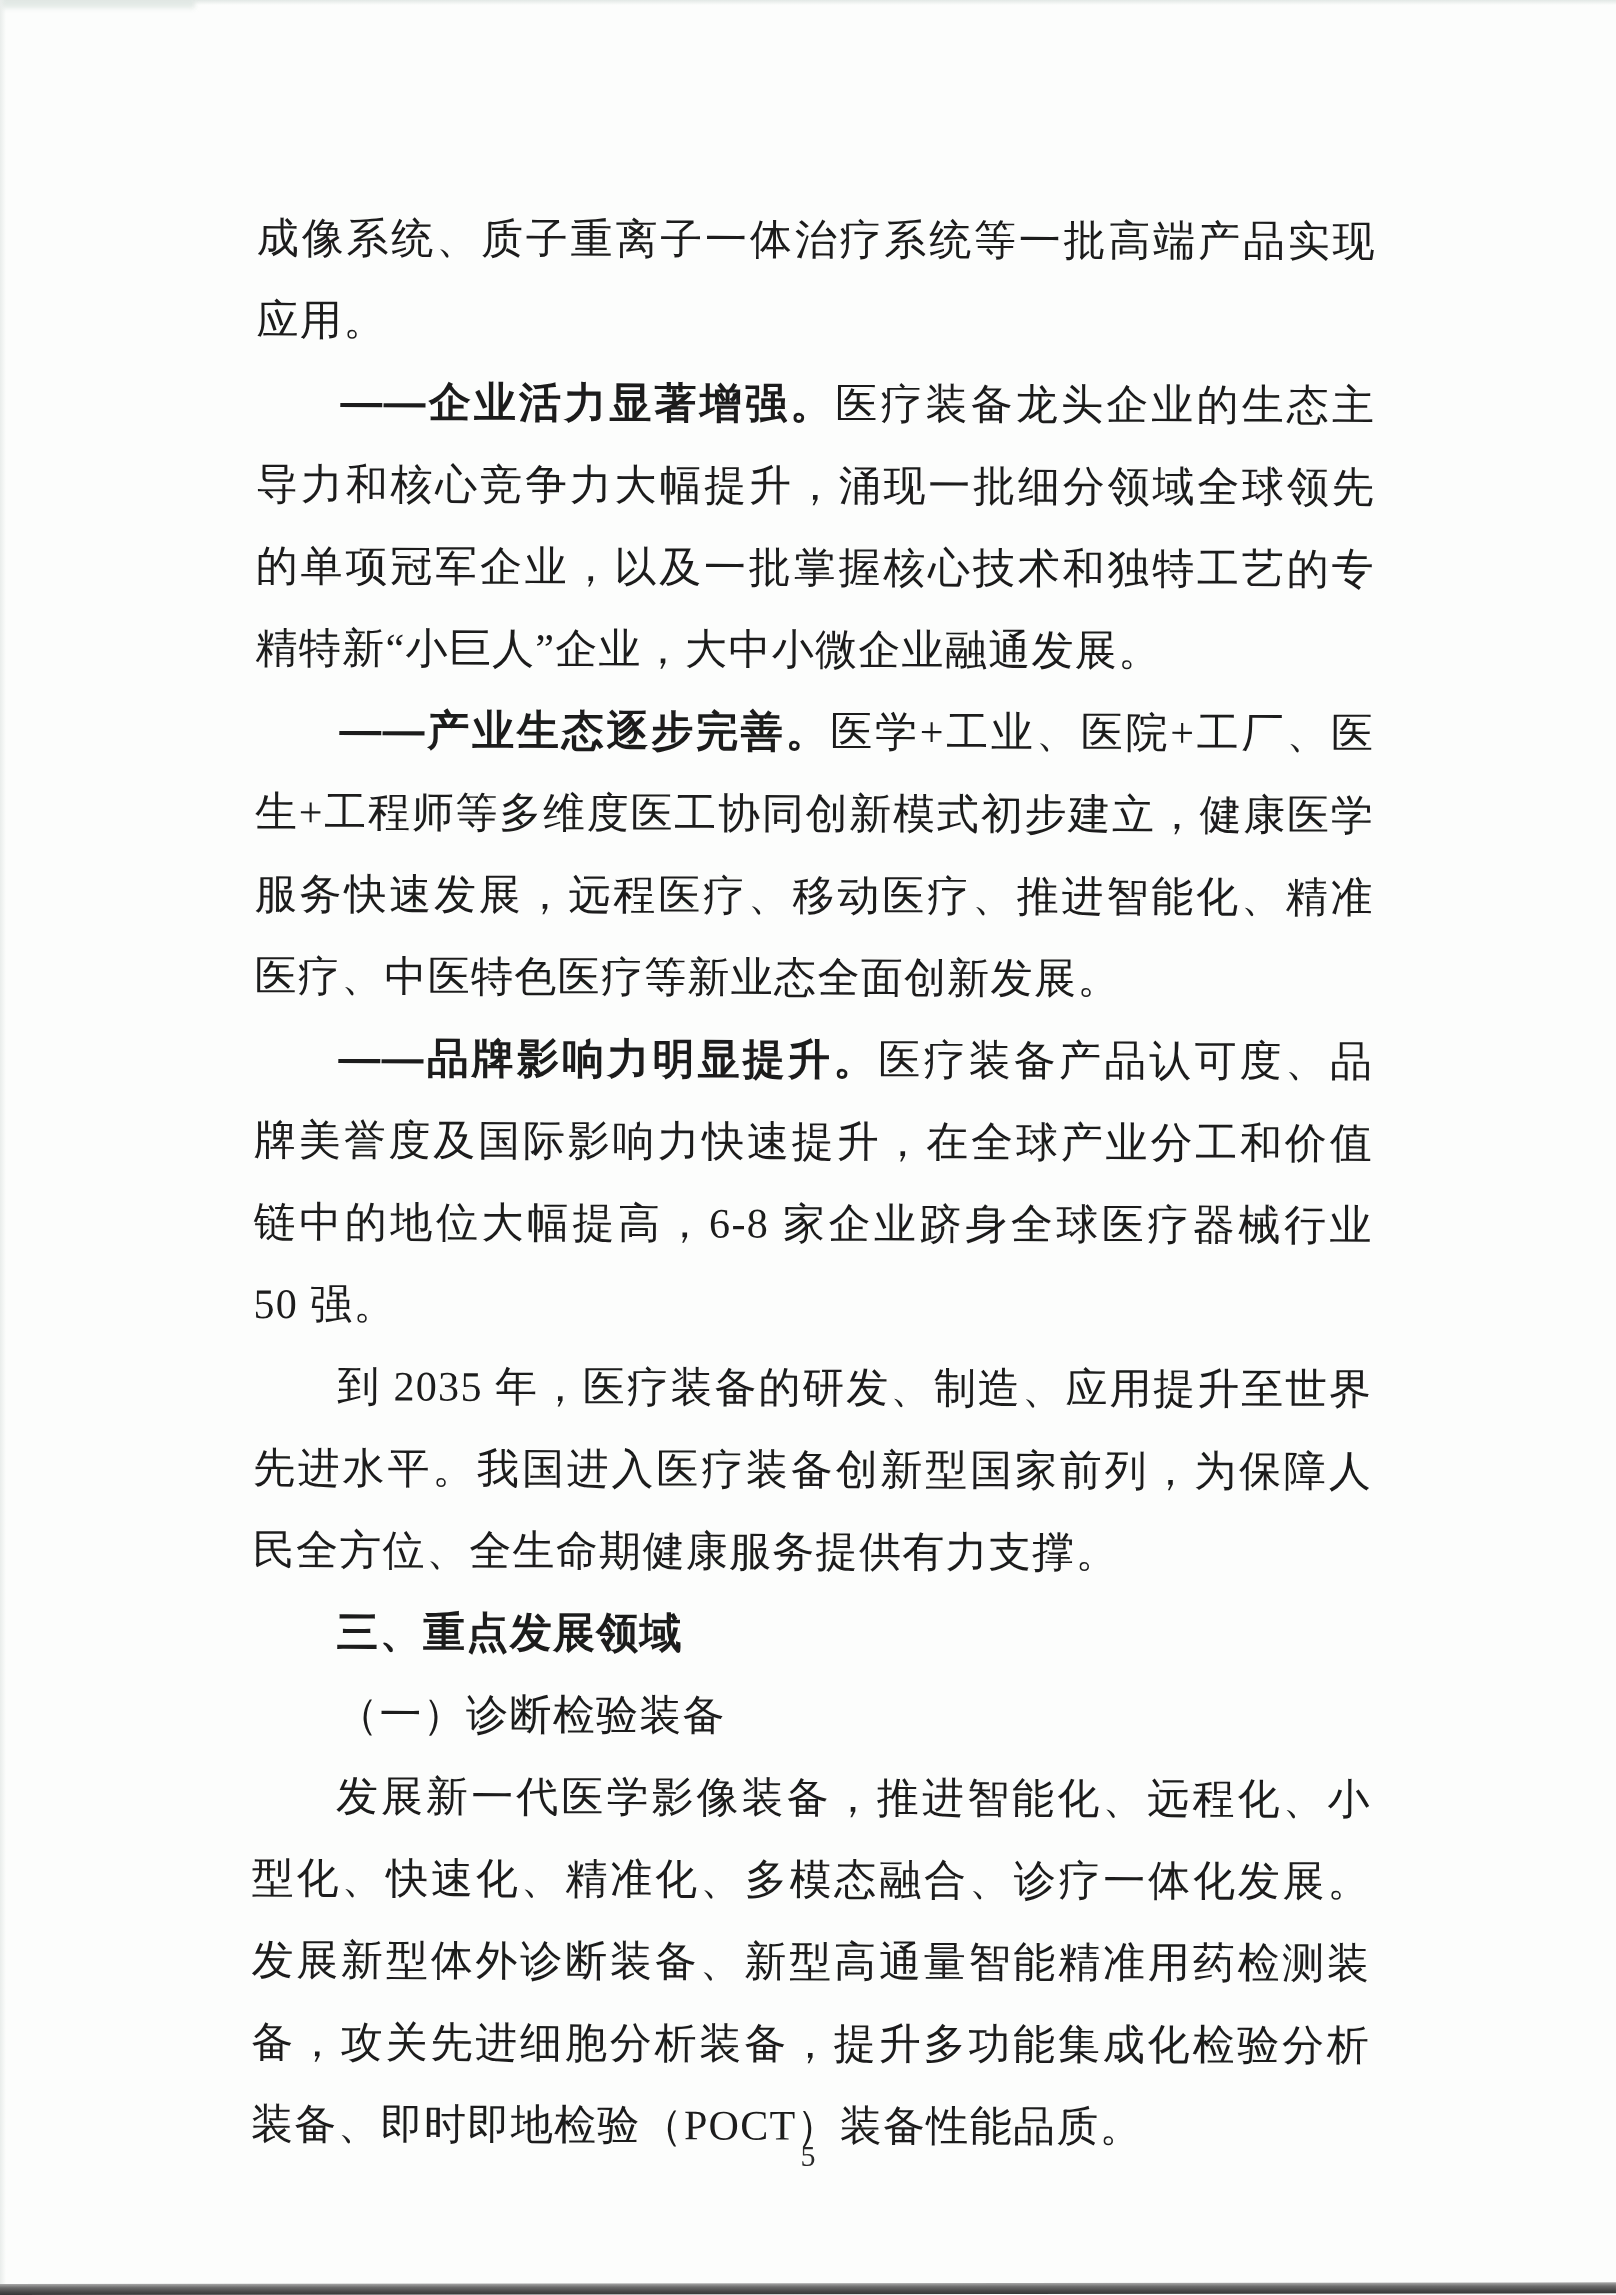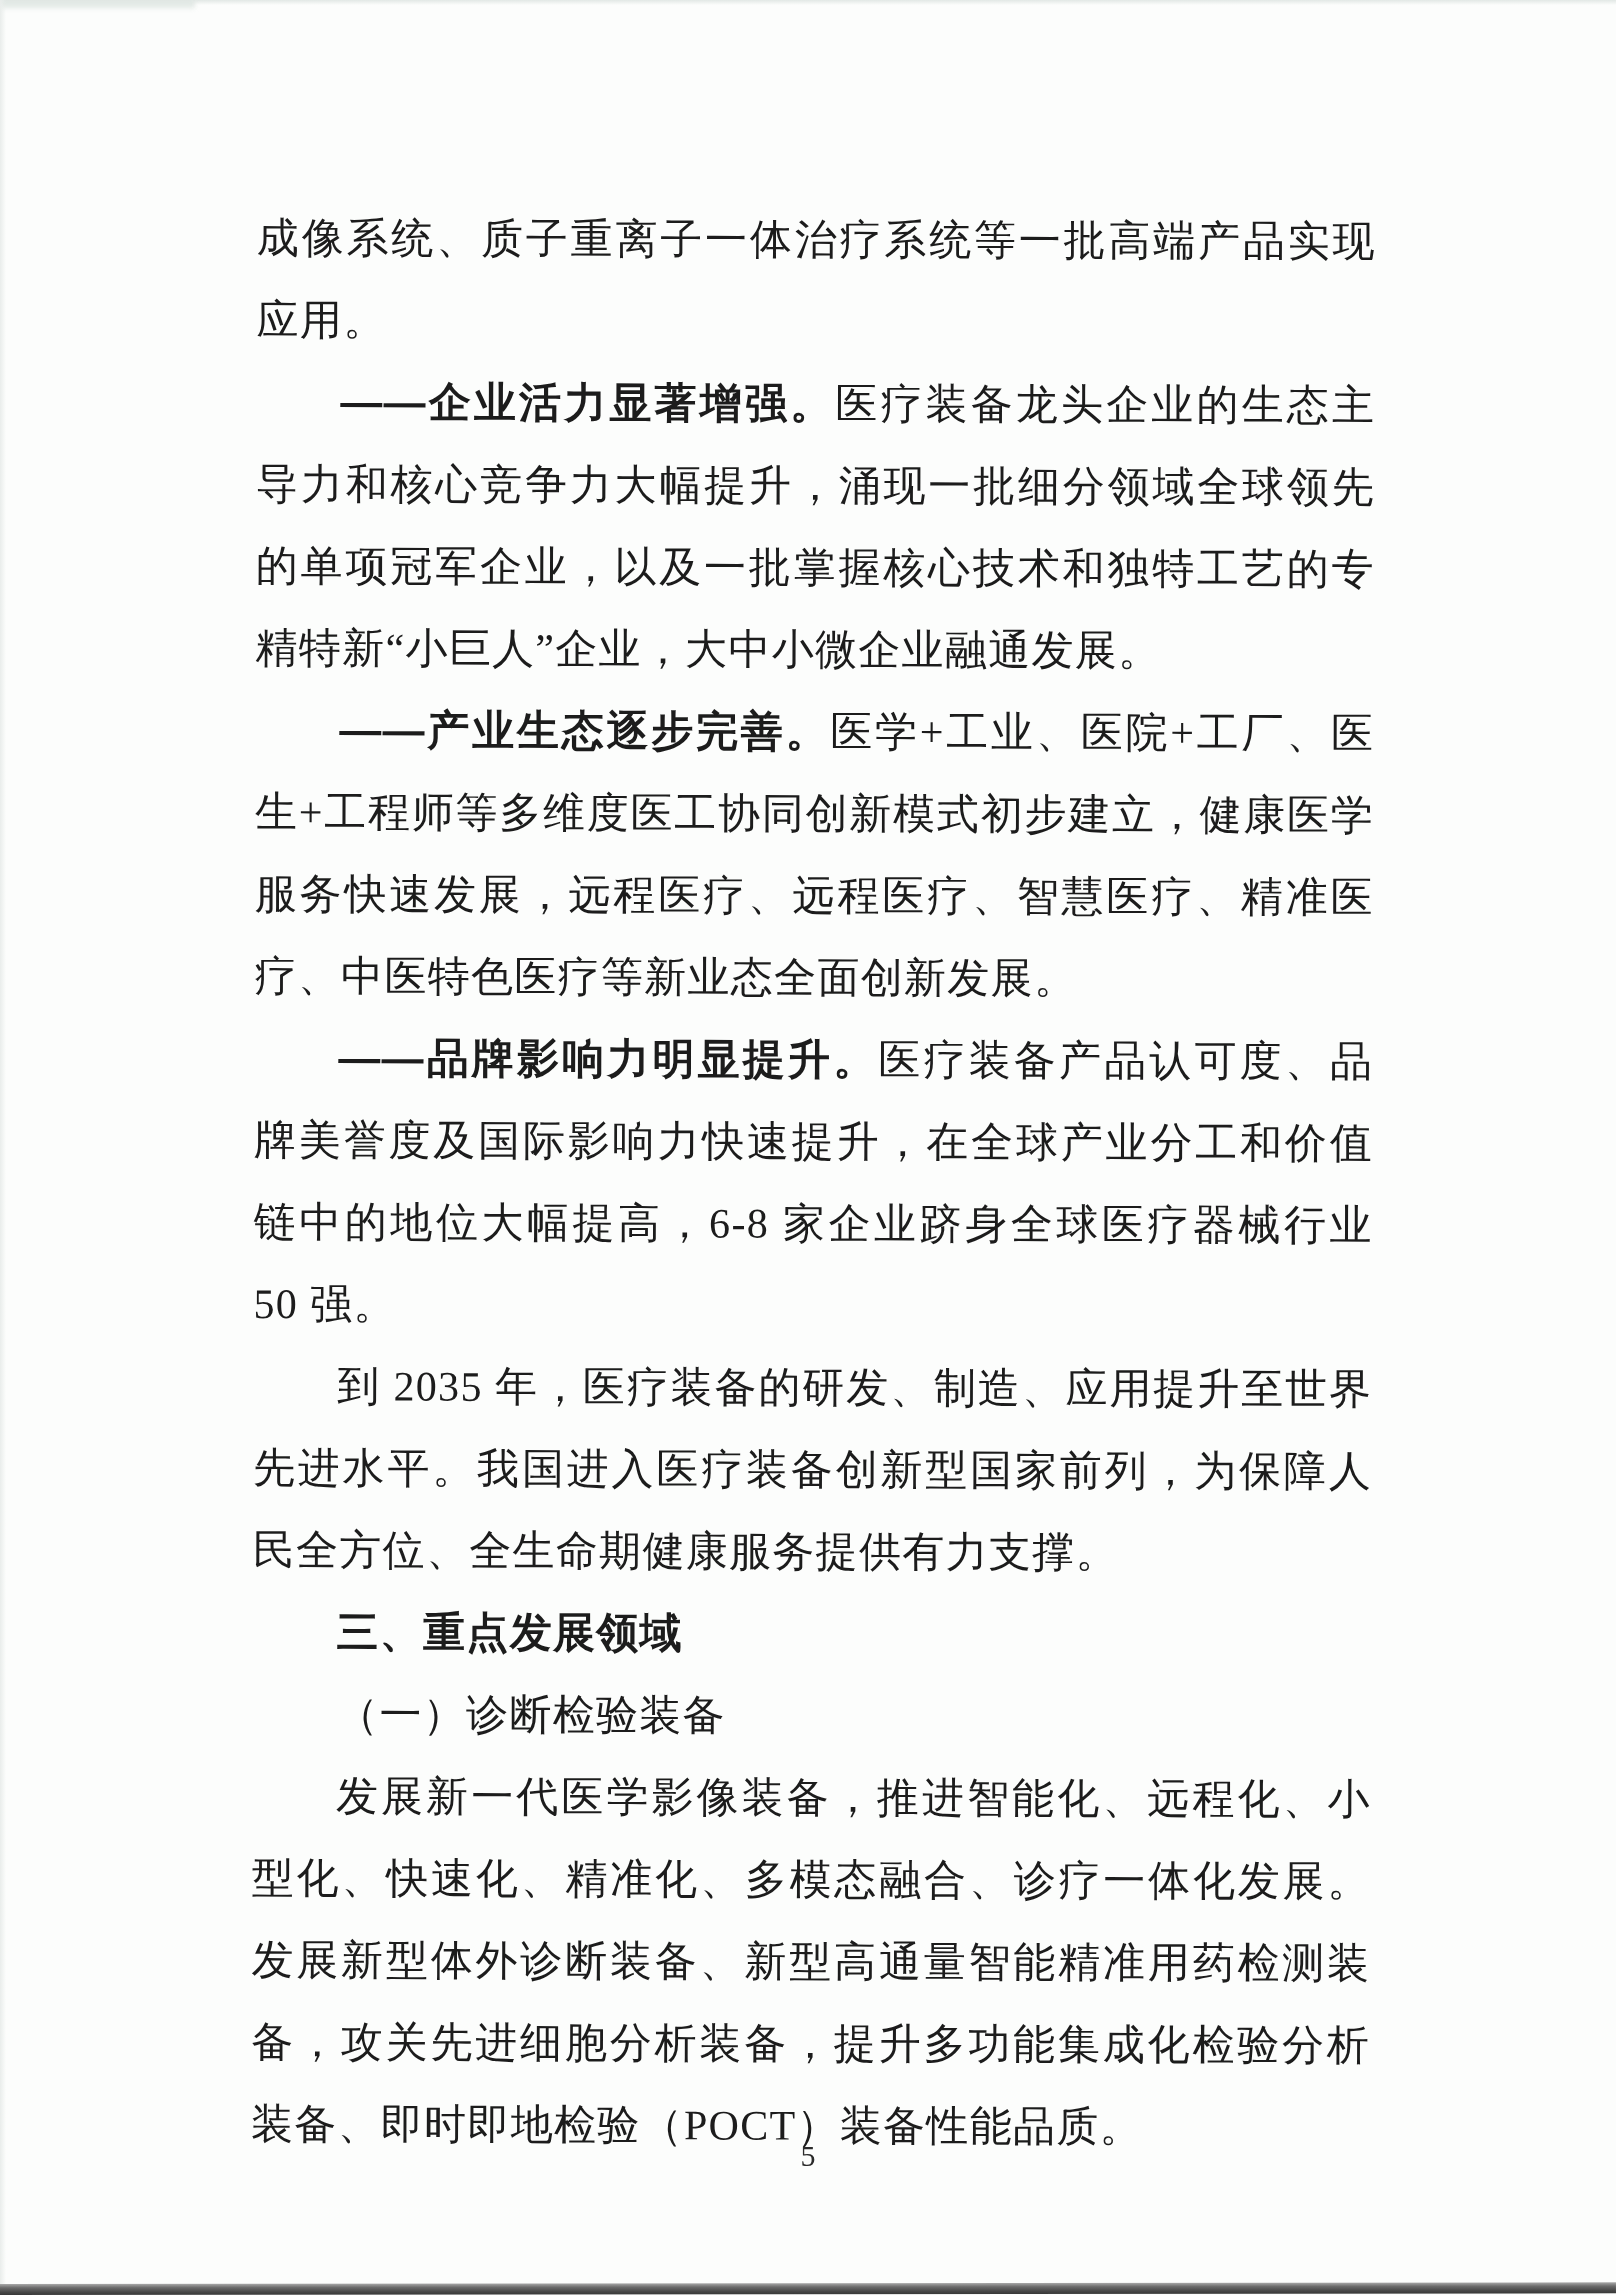--- a/index.html
+++ b/index.html
@@ -95,21 +95,21 @@
   <div class="text-block">
     <p class="no-indent">
       <span>成像系统、质子重离子一体治疗系统等一批高端产品实现应用。</span>
     </p>
 
     <p>
       <span class="lead">——企业活力显著增强。</span><span>医疗装备龙头企业的生态主导力和核心竞争力大幅提升，涌现一批细分领域全球领先的单项冠军企业，以及一批掌握核心技术和独特工艺的专精特新“小巨人”企业，大中小微企业融通发展。</span>
     </p>
 
     <p>
-      <span class="lead">——产业生态逐步完善。</span><span>医学+工业、医院+工厂、医生+工程师等多维度医工协同创新模式初步建立，健康医学服务快速发展，远程医疗、远程医疗、智慧医疗、精准医疗、中医特色医疗等新业态全面创新发展。</span>
+      <span class="lead">——产业生态逐步完善。</span><span>医学+工业、医院+工厂、医生+工程师等多维度医工协同创新模式初步建立，健康医学服务快速发展，远程医疗、移动医疗、推进智能化、精准医疗、中医特色医疗等新业态全面创新发展。</span>
     </p>
 
     <p>
       <span class="lead">——品牌影响力明显提升。</span><span>医疗装备产品认可度、品牌美誉度及国际影响力快速提升，在全球产业分工和价值链中的地位大幅提高，6-8 家企业跻身全球医疗器械行业 50 强。</span>
     </p>
 
     <p>
       <span>到 2035 年，医疗装备的研发、制造、应用提升至世界先进水平。我国进入医疗装备创新型国家前列，为保障人民全方位、全生命期健康服务提供有力支撑。</span>
     </p>
 

